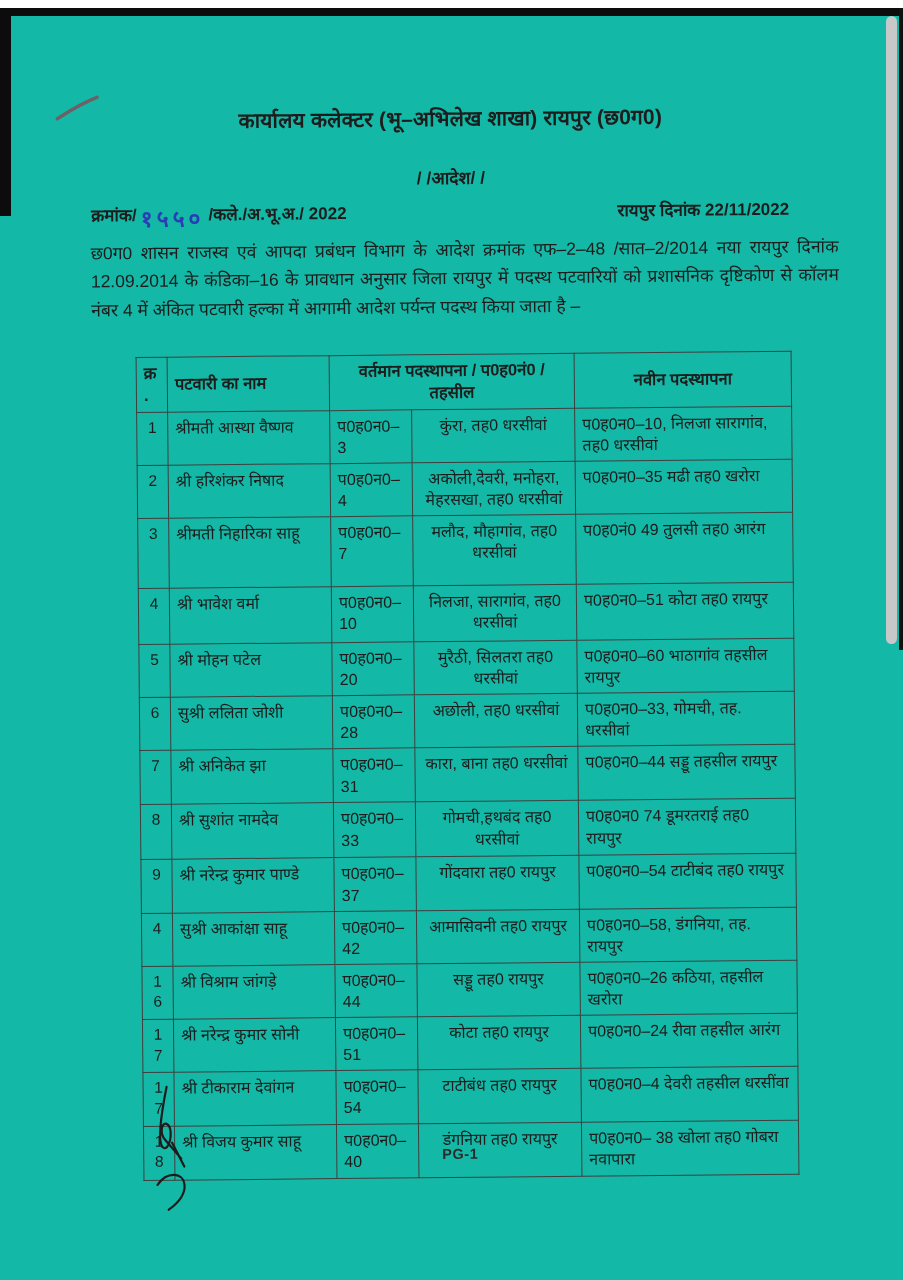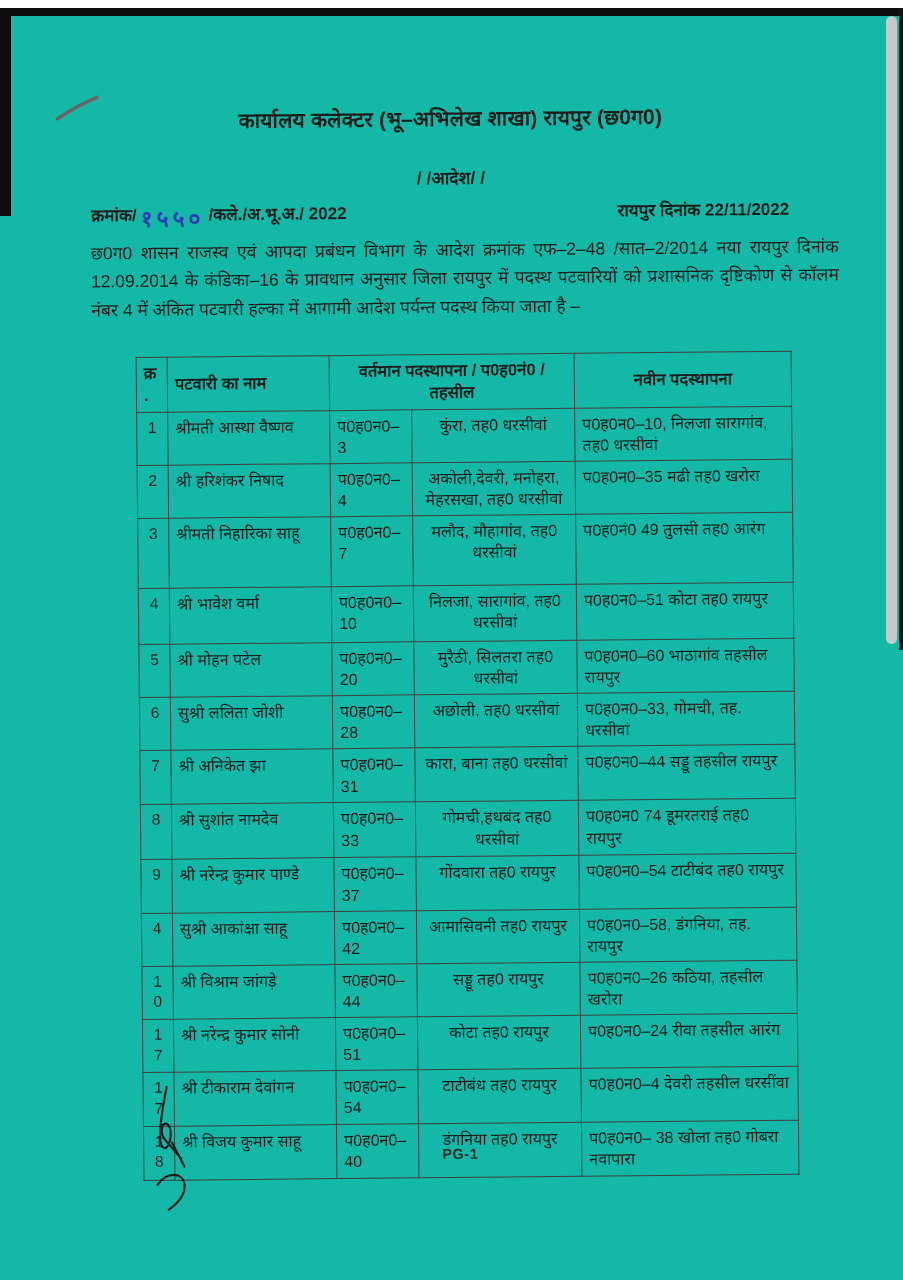--- a/index.html
+++ b/index.html
@@ -205,21 +205,21 @@
         <td class="c-new">प0ह0न0–54 टाटीबंद तह0 रायपुर</td>
       </tr>
           <tr>
         <td class="c-sno">4</td>
         <td class="c-name">सुश्री आकांक्षा साहू</td>
         <td class="c-phn">प0ह0न0–42</td>
         <td class="c-place">आमासिवनी तह0 रायपुर</td>
         <td class="c-new">प0ह0न0–58, डंगनिया, तह. रायपुर</td>
       </tr>
           <tr>
-        <td class="c-sno">10</td>
+        <td class="c-sno">16</td>
         <td class="c-name">श्री विश्राम जांगड़े</td>
         <td class="c-phn">प0ह0न0–44</td>
         <td class="c-place">सड्डू तह0 रायपुर</td>
         <td class="c-new">प0ह0न0–26 कठिया, तहसील खरोरा</td>
       </tr>
           <tr>
         <td class="c-sno">17</td>
         <td class="c-name">श्री नरेन्द्र कुमार सोनी</td>
         <td class="c-phn">प0ह0न0–51</td>
         <td class="c-place">कोटा तह0 रायपुर</td>

